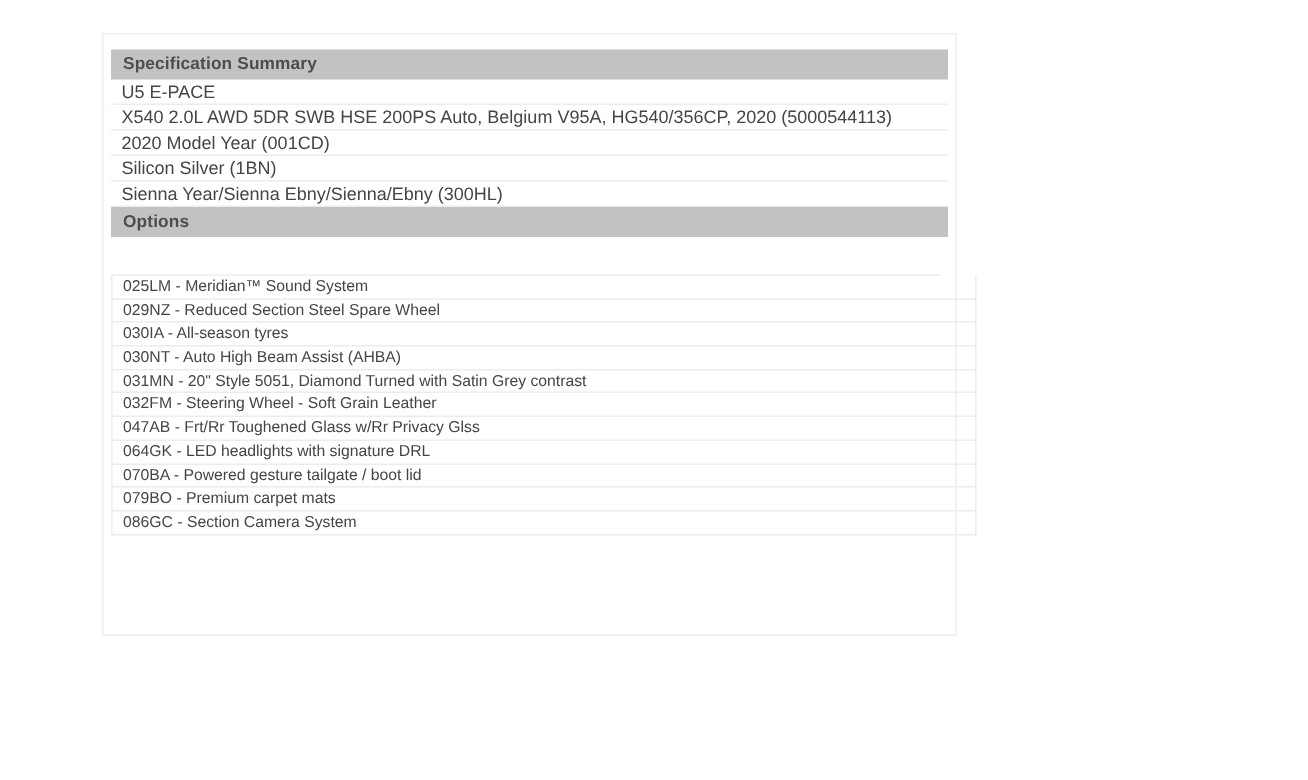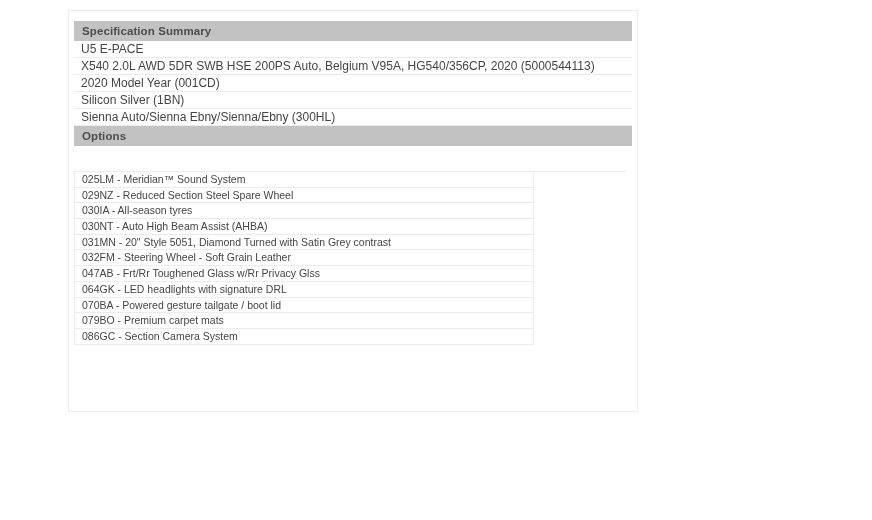--- a/index.html
+++ b/index.html
@@ -9,21 +9,21 @@
     --row-border:#ececec;
     --container-border:#ededed;
     --page-bg:#ffffff;
   }
   *{box-sizing:border-box;margin:0;padding:0;}
   html,body{width:872px;height:520px;background:var(--page-bg);overflow:hidden;}
   body{font-family:"Liberation Sans","DejaVu Sans",sans-serif;position:relative;}
 
   .panel{
     position:absolute;
-    left:68px;top:10px;
+    left:68px;top:22px;
     width:570px;min-height:402px;
     border:1px solid var(--container-border);
     background:#ffffff;
     padding:10px 5px 6px 5px;
   }
 
   .section-header{
     width:558px;
     height:20px;
     line-height:20px;
@@ -48,21 +48,21 @@
     overflow:hidden;
   }
 
   .options-gap{height:25px;}
 
   .options-table{
     width:553px;
     border-top:1px solid var(--row-border);
   }
   .option-row{
-    width:460px;
+    width:577px;
     height:15.7px;
     line-height:15.7px;
     font-size:10.5px;
     color:var(--row-text);
     padding-left:7px;
     border-left:1px solid var(--row-border);
     border-right:1px solid var(--row-border);
     border-bottom:1px solid var(--row-border);
     white-space:nowrap;
     overflow:hidden;
@@ -73,21 +73,21 @@
 
 <div class="panel">
 
   <div class="section-header">Specification Summary</div>
 
   <div class="spec-table">
     <div class="spec-row">U5 E-PACE</div>
     <div class="spec-row">X540 2.0L AWD 5DR SWB HSE 200PS Auto, Belgium V95A, HG540/356CP, 2020 (5000544113)</div>
     <div class="spec-row">2020 Model Year (001CD)</div>
     <div class="spec-row">Silicon Silver (1BN)</div>
-    <div class="spec-row">Sienna Auto/Sienna Ebny/Sienna/Ebny (300HL)</div>
+    <div class="spec-row">Sienna Year/Sienna Ebny/Sienna/Ebny (300HL)</div>
   </div>
 
   <div class="section-header">Options</div>
 
   <div class="options-gap"></div>
 
   <div class="options-table">
     <div class="option-row">025LM - Meridian™ Sound System</div>
     <div class="option-row">029NZ - Reduced Section Steel Spare Wheel</div>
     <div class="option-row">030IA - All-season tyres</div>

